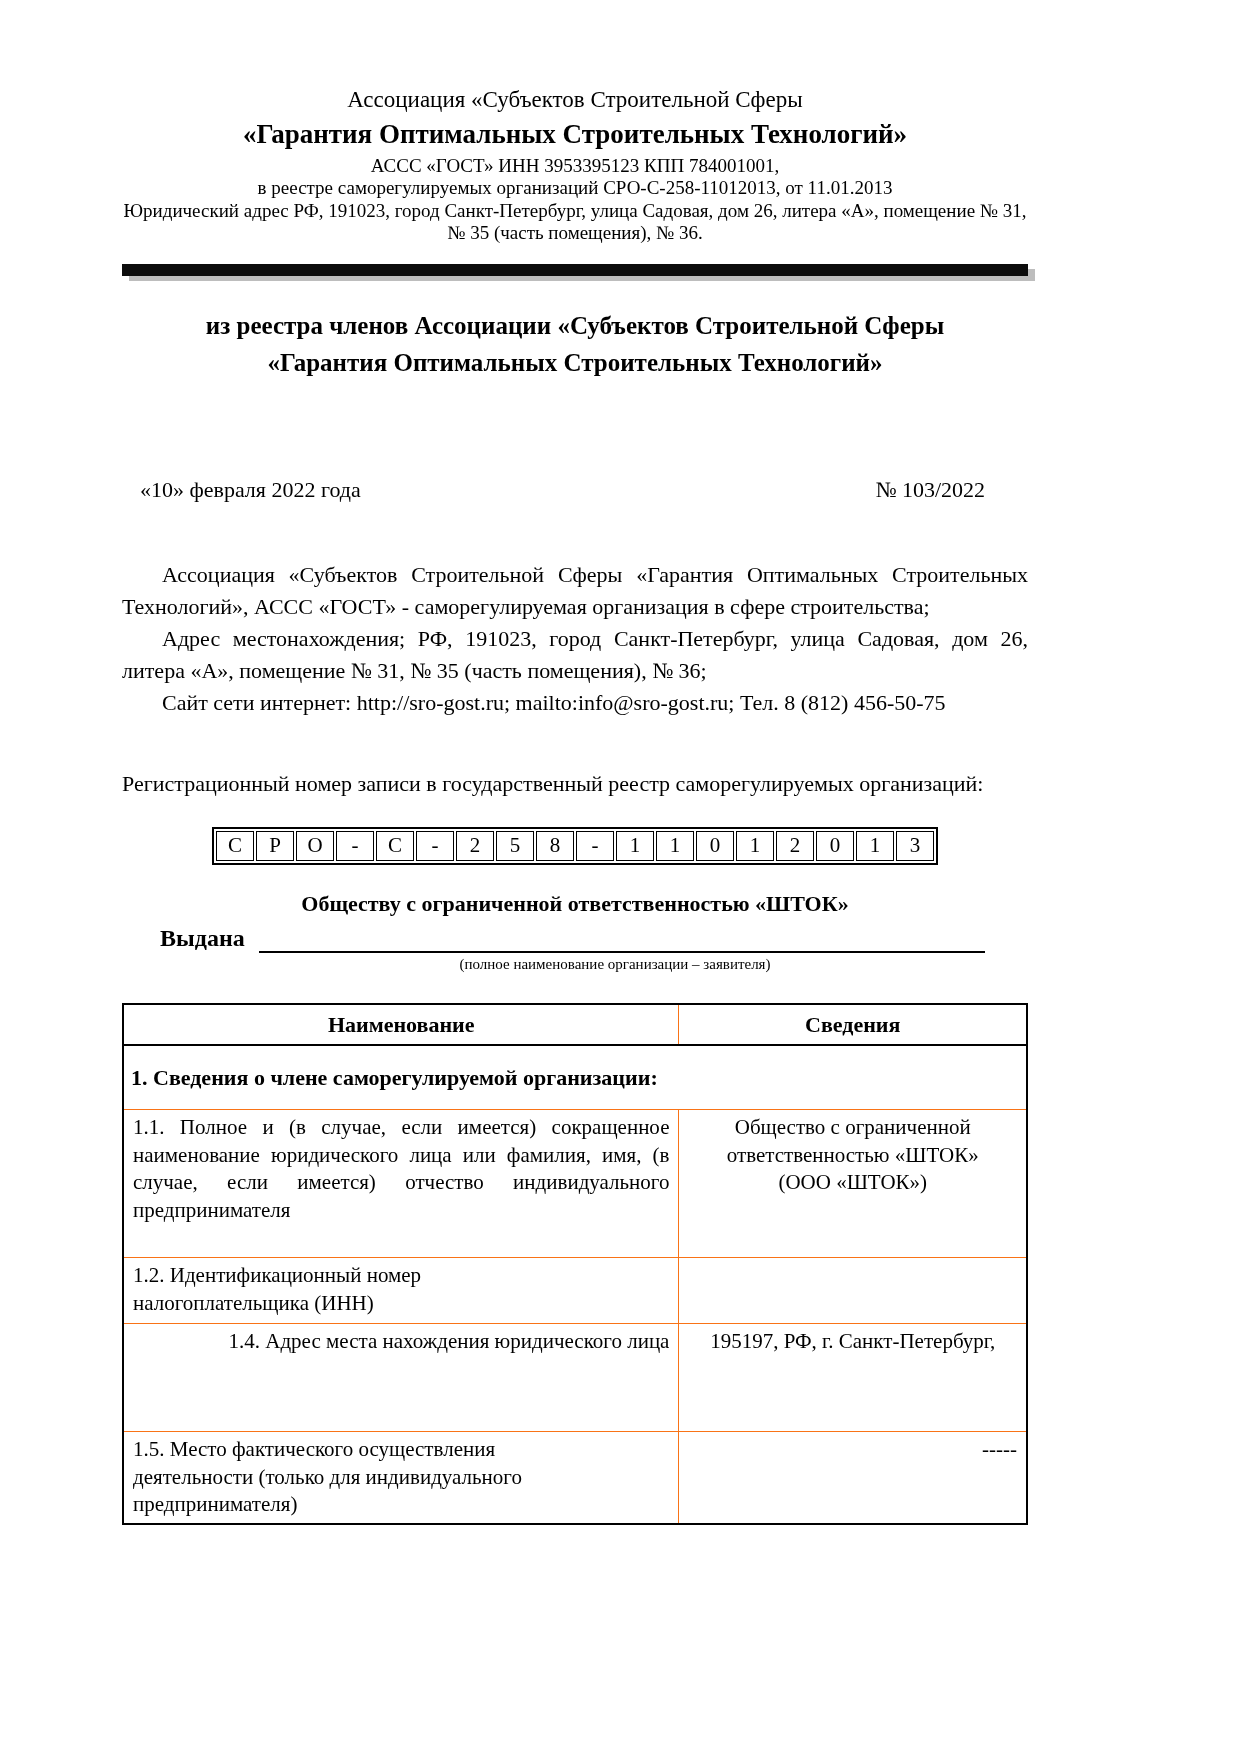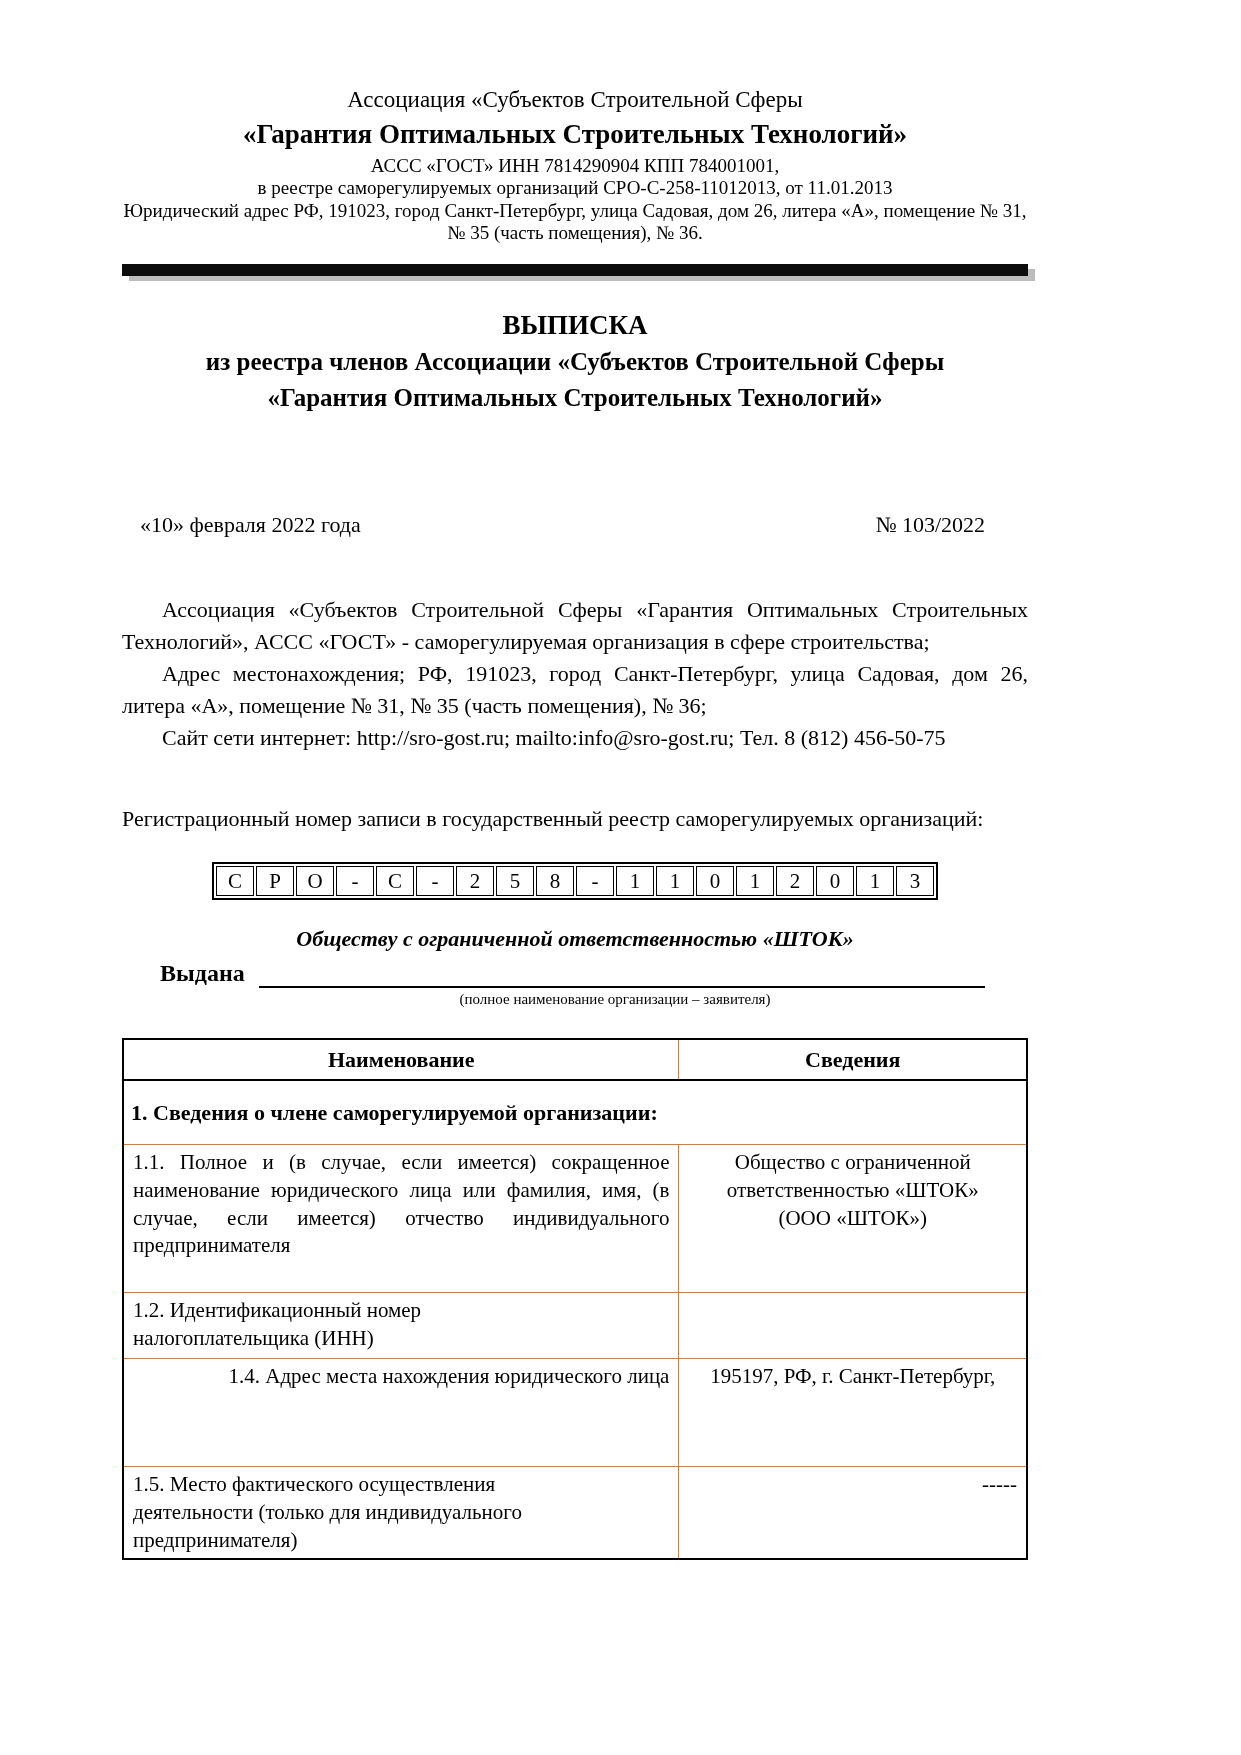--- a/index.html
+++ b/index.html
@@ -59,21 +59,21 @@
   }
   .reg-cell {
     width: 38px; height: 30px;
     border: 1px solid #000;
     margin: 1px;
     display: flex; align-items: center; justify-content: center;
     font-size: 21px;
   }
 
   
-  .recipient { margin-top: 26px; text-align: center; font-weight: bold; font-size: 22px; font-style: italic; }
+  .recipient { margin-top: 26px; text-align: center; font-weight: bold; font-size: 22px; }
   .issued-row { display: flex; margin-top: 8px; }
   .issued-label { font-weight: bold; font-size: 24px; margin-left: 38px; }
   .issued-line {
     flex: 1 1 auto;
     border-bottom: 2px solid #000;
     height: 28px;
     margin-left: 14px; margin-right: 43px;
   }
   .issued-caption {
     font-size: 15px;
@@ -118,30 +118,29 @@
   .v-mid { vertical-align: middle; text-align: right; }
 </style>
 </head>
 <body>
 
 <div class="page">
 
   <div class="doc-header">
     <div class="hdr-line1">Ассоциация «Субъектов Строительной Сферы</div>
     <div class="hdr-line2">«Гарантия Оптимальных Строительных Технологий»</div>
-    <div class="hdr-small hdr-line3">АССС «ГОСТ» ИНН 7814290904 КПП 784001001,</div>
+    <div class="hdr-small hdr-line3">АССС «ГОСТ» ИНН 3953395123 КПП 784001001,</div>
     <div class="hdr-small">в реестре саморегулируемых организаций СРО-С-258-11012013, от 11.01.2013</div>
     <div class="hdr-small">Юридический адрес РФ, 191023, город Санкт-Петербург, улица Садовая, дом 26, литера «А», помещение № 31,</div>
     <div class="hdr-small">№ 35 (часть помещения), № 36.</div>
   </div>
 
   <div class="rule-bar"></div>
 
   <div class="title-block">
-    <div class="title-main">ВЫПИСКА</div>
     <div class="title-sub">из реестра членов Ассоциации «Субъектов Строительной Сферы</div>
     <div class="title-sub">«Гарантия Оптимальных Строительных Технологий»</div>
   </div>
 
   <div class="meta-row">
     <span>«10» февраля 2022 года</span>
     <span>№ 103/2022</span>
   </div>
 
   <div class="intro">

